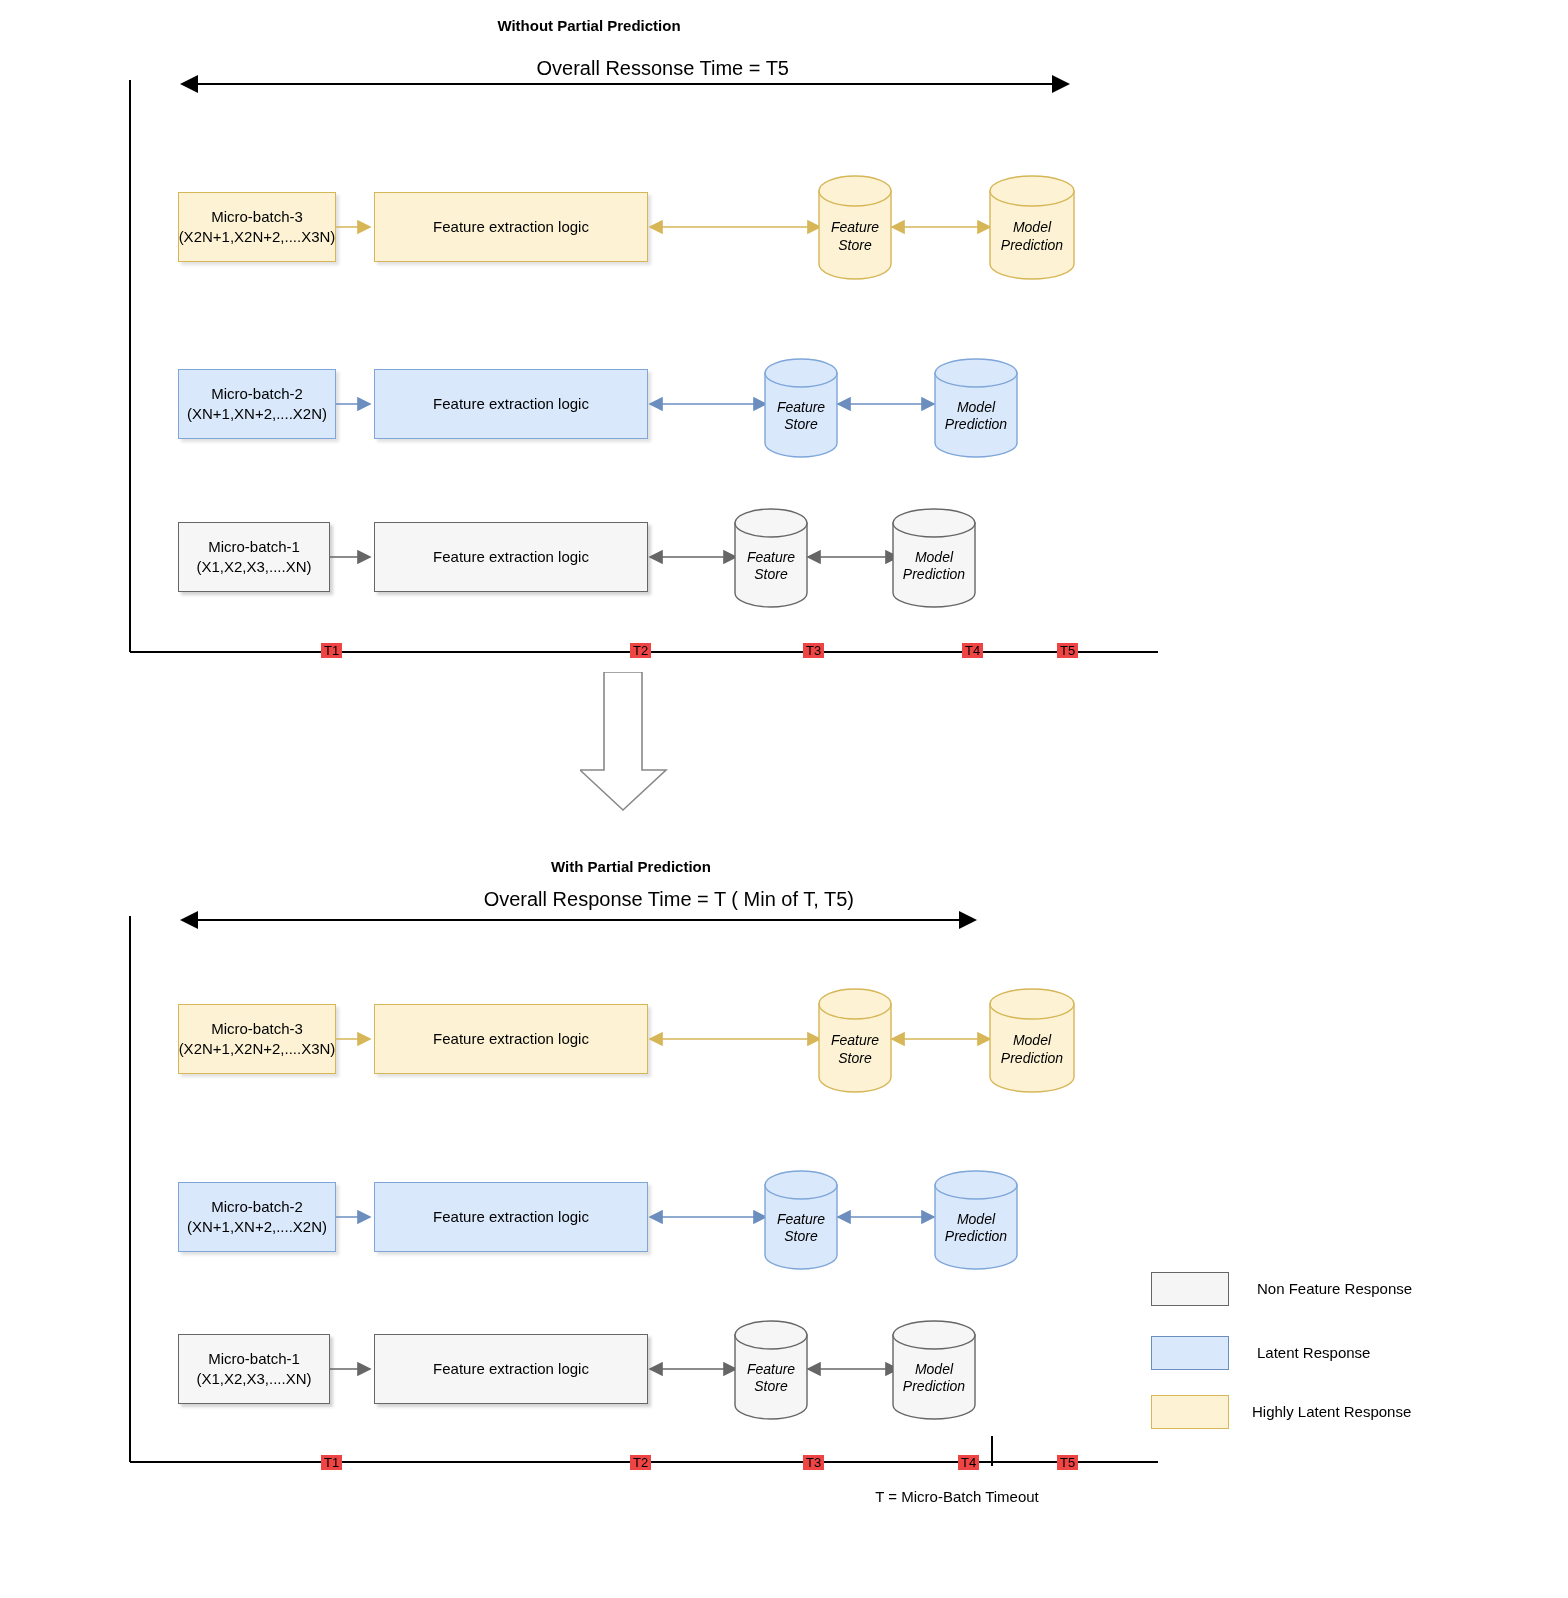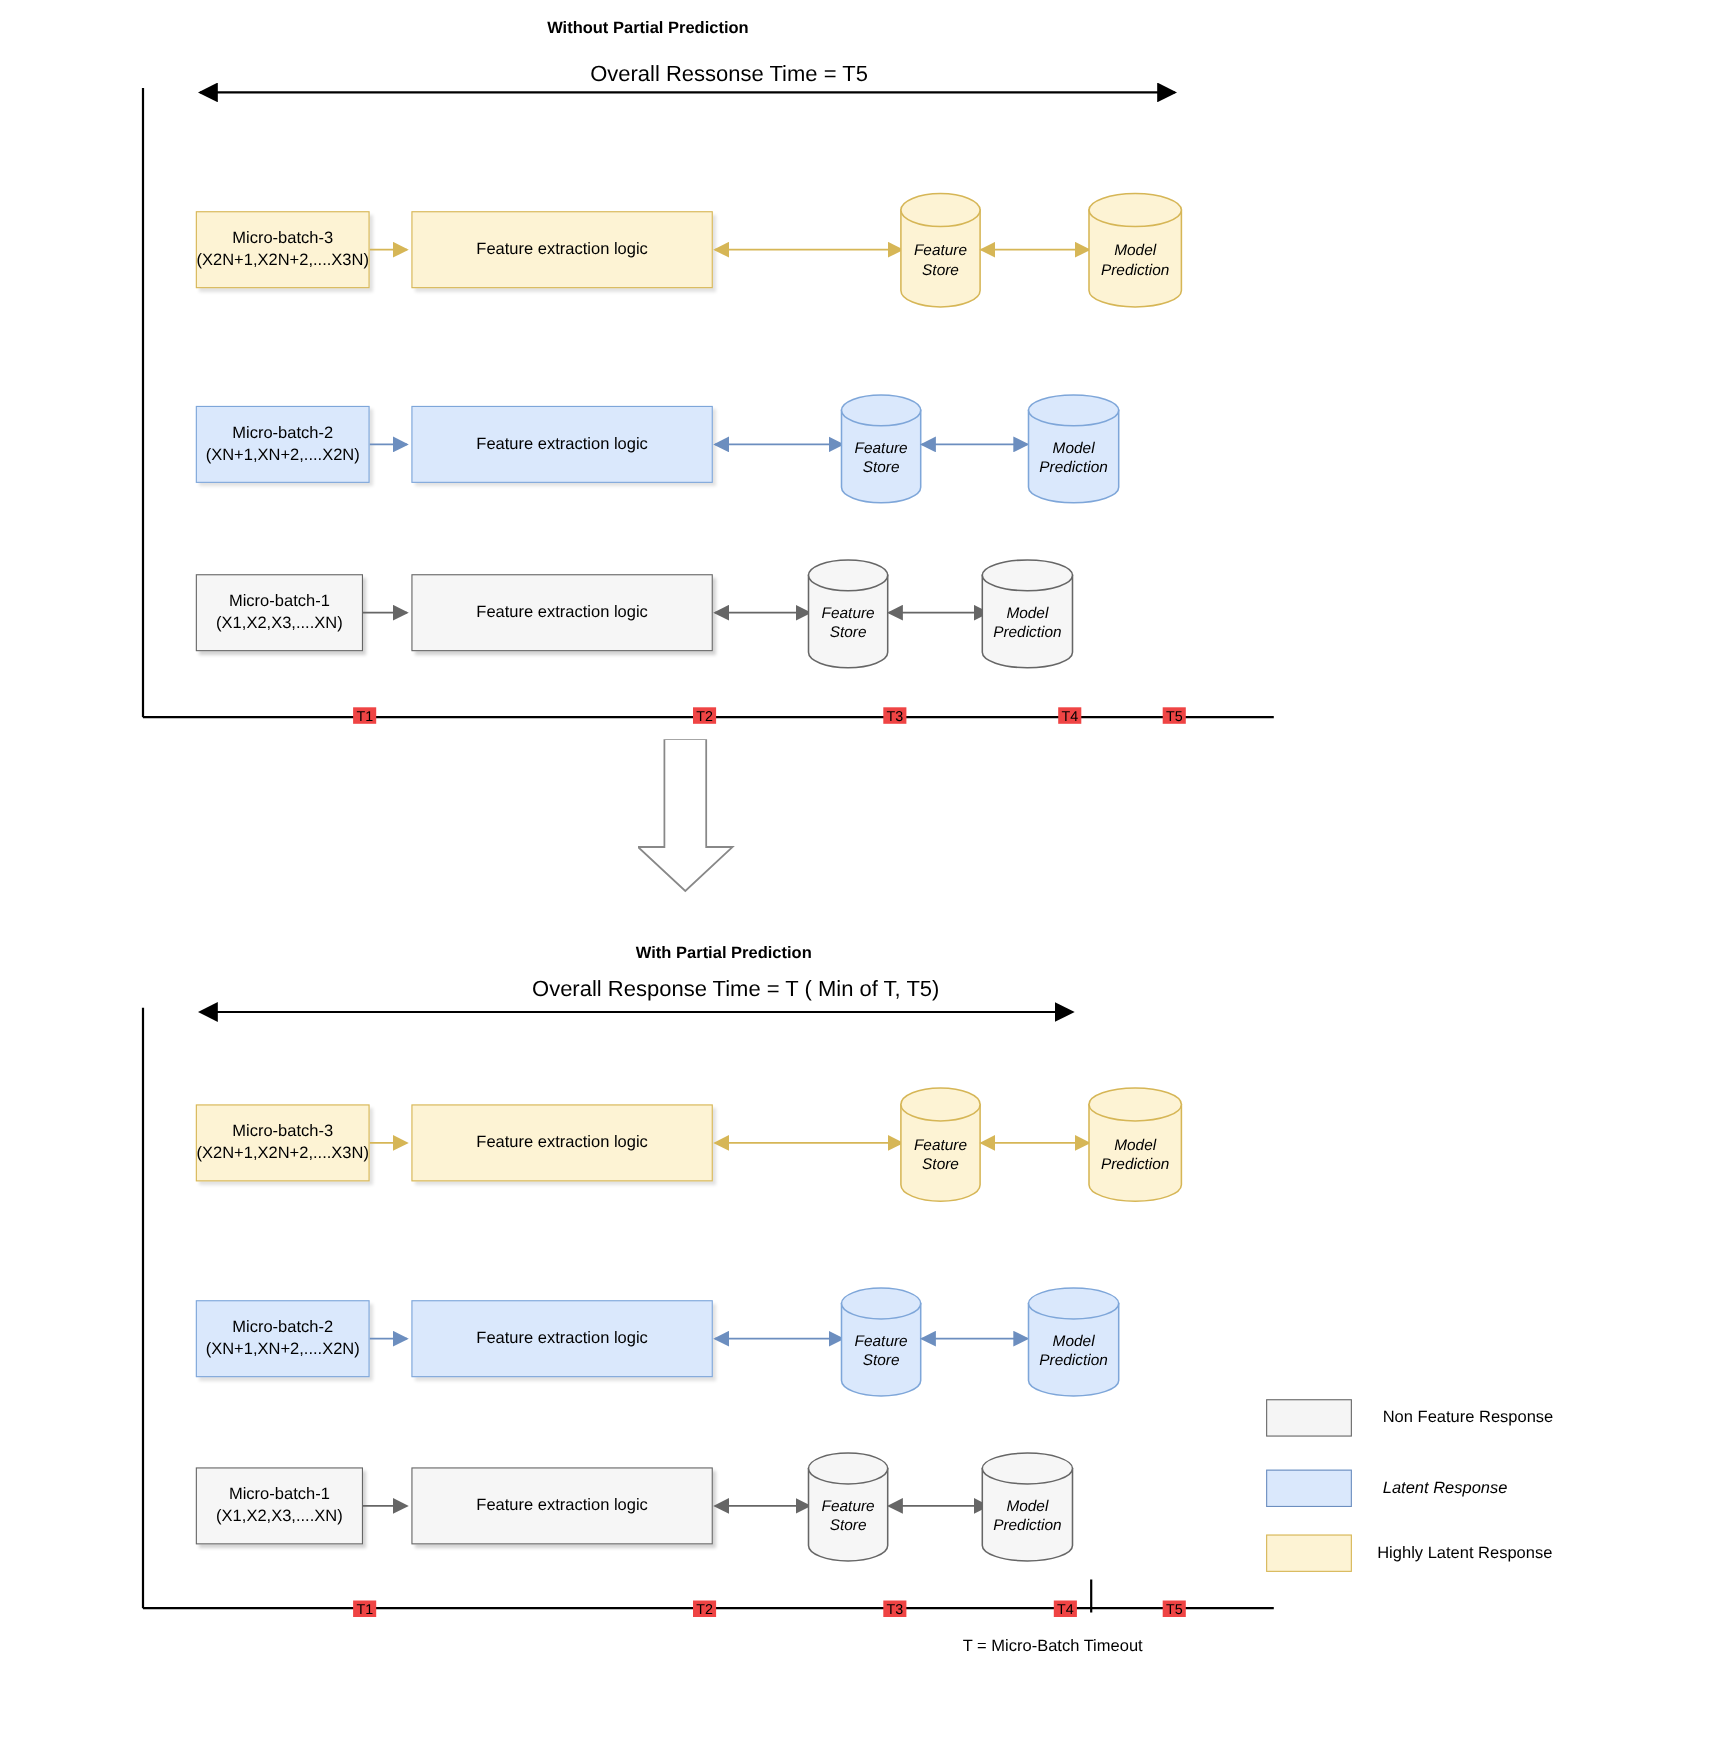--- a/index.html
+++ b/index.html
@@ -242,21 +242,21 @@
     </svg>
     <div class="lbl" style="padding-top:16px;">
       <span><span>Model</span><br><span>Prediction</span></span>
     </div>
   </div>
 
   <svg style="position:absolute;left:580px;top:672px;" width="100" height="140">
     <path d="M24,0 L62,0 L62,98 L86,98 L43,138 L0,98 L24,98 Z" fill="#ffffff" stroke="#888" stroke-width="1.6"></path>
   </svg>
 
-  <div class="ttl" style="left:458px;top:858px;width:400px;">With Partial Prediction</div>
+  <div class="ttl" style="left:431px;top:858px;width:400px;">With Partial Prediction</div>
   <div class="sub" style="left:454px;top:888px;width:400px;">Overall Response Time = T ( Min of T, T5)</div>
 
   <svg style="position:absolute;left:130px;top:906px;" width="880" height="30">
     <line x1="52" y1="14" x2="845" y2="14" stroke="#000" stroke-width="2" marker-end="url(#bk)" marker-start="url(#bkS)"></line>
   </svg>
 
   <svg style="position:absolute;left:120px;top:916px;" width="1060" height="550">
     <line x1="10" y1="0" x2="10" y2="546" stroke="#000" stroke-width="2"></line>
     <line x1="10" y1="546" x2="1038" y2="546" stroke="#000" stroke-width="2"></line>
     <line x1="872" y1="520" x2="872" y2="572" stroke="#000" stroke-width="2"></line>
@@ -376,18 +376,18 @@
     </svg>
     <div class="lbl" style="padding-top:16px;">
       <span><span>Model</span><br><span>Prediction</span></span>
     </div>
   </div>
 
   <div class="legend-sw" style="left:1151px;top:1272px;width:78px;height:34px;background:#f5f5f5;border-color:#666;"></div>
   <div class="legend-tx" style="left:1257px;top:1280px;">Non Feature Response</div>
 
   <div class="legend-sw" style="left:1151px;top:1336px;width:78px;height:34px;background:#dae8fc;border-color:#6c8ebf;"></div>
-  <div class="legend-tx" style="left:1257px;top:1344px;font-style:italic;">Latent Response</div>
+  <div class="legend-tx" style="left:1257px;top:1344px;">Latent Response</div>
 
   <div class="legend-sw" style="left:1151px;top:1395px;width:78px;height:34px;background:#fdf3d4;border-color:#d6b656;"></div>
   <div class="legend-tx" style="left:1252px;top:1403px;">Highly Latent Response</div>
 
 </div>
 
 </body></html>

